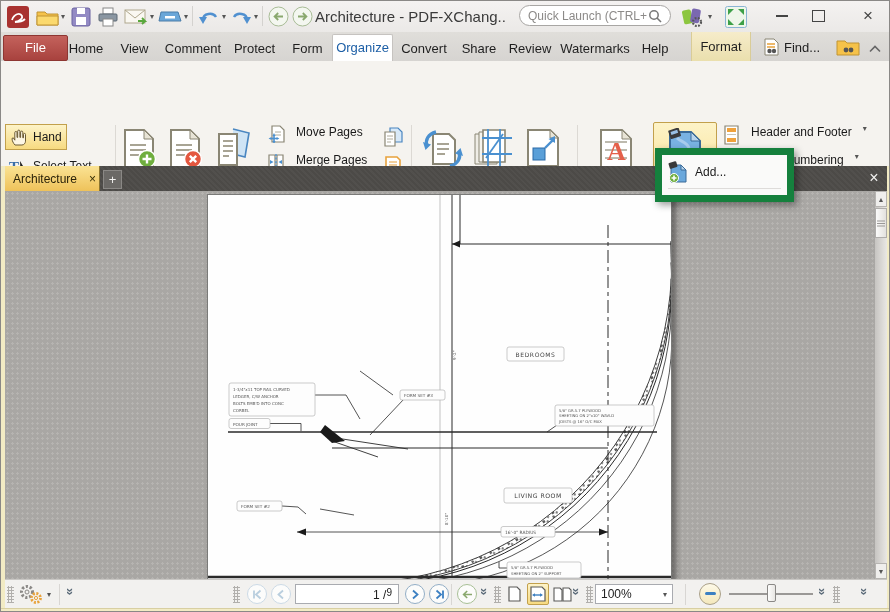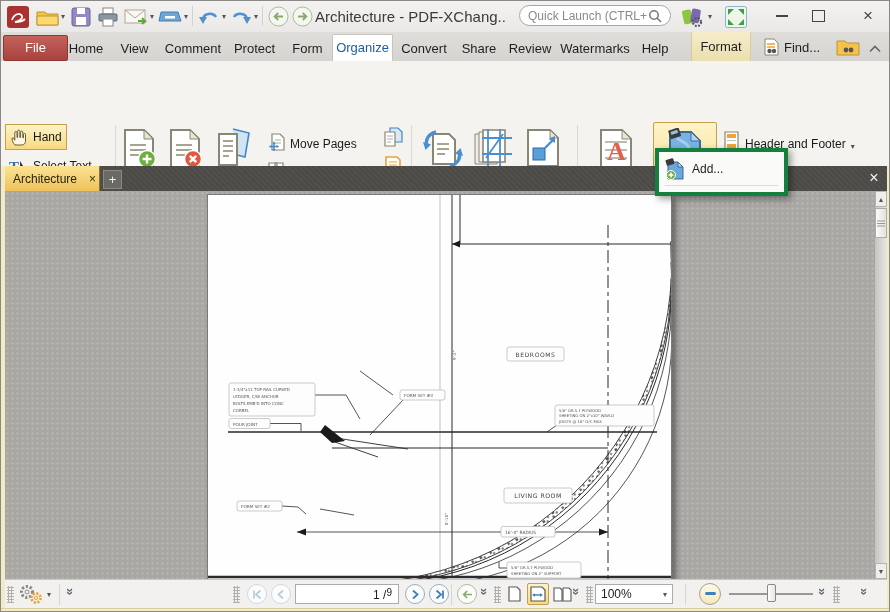--- a/index.html
+++ b/index.html
@@ -25,24 +25,24 @@
   
   #ribbon{position:absolute;left:0;top:60px;width:890px;height:105px;background:#f5f3ef;border-bottom:1px solid #b9b6b2}
   .gsep{position:absolute;top:64px;height:84px;width:1px;background:#dcd9d4}
   .glabel{position:absolute;top:149px;font-size:11px;color:#8b8880;text-align:center}
   .rbtn{position:absolute;top:62px;height:86px;text-align:center;font-size:12px;color:#1a1a1a;border-radius:2px}
   .rbtn.hl,.trow.hl,.lay.hl{background:linear-gradient(#fdf3c8,#f7da80);border:1px solid #c2a04c;box-sizing:border-box}
   .ricon{display:flex;justify-content:center;align-items:flex-end;height:47px}
   .rlabel{line-height:13px;margin-top:2px}
   .rdrop{font-size:7px;color:#333;line-height:8px}
   .trow{position:absolute;display:flex;align-items:center;gap:6px;font-size:12px;color:#1a1a1a;height:26px;padding:0 4px;box-sizing:border-box}
-  .srow{position:absolute;display:flex;align-items:flex-end;gap:5px;height:26px;font-size:12px;color:#1a1a1a}
+  .srow{position:absolute;display:flex;align-items:flex-start;gap:11px;height:26px;font-size:12px;color:#1a1a1a}
   .mini{position:absolute;width:24px;height:24px;display:flex;align-items:center;justify-content:center}
   
-  #bg-menu{position:absolute;left:654px;top:147px;width:121px;background:#fafaf9;border:4px solid #15803d;box-shadow:3px 3px 7px rgba(0,0,0,.38);z-index:60;padding:3px 2px}
+  #bg-menu{position:absolute;left:654px;top:147px;width:121px;background:#fafaf9;border:7px solid #15803d;box-shadow:3px 3px 7px rgba(0,0,0,.38);z-index:60;padding:3px 2px}
   .mitem{display:flex;align-items:center;gap:7px;height:27px;font-size:12px;color:#1a1a1a;padding:0 3px}
   .mitem.hl{background:linear-gradient(#fdf2c6,#f8dd8c);border:1px solid #e09c3c;border-radius:2px;height:25px;box-sizing:border-box}
   .msep{height:1px;background:#dedcda;margin:3px 4px}
   
   #doctabbar{position:absolute;left:4px;top:165px;width:882px;height:25px;background:#4c4a47;background-image:repeating-linear-gradient(45deg,rgba(255,255,255,.03) 0 2px,transparent 2px 4px)}
   #doctab{position:absolute;left:0;top:0;width:95px;height:25px;background:linear-gradient(#fbe394,#eec25a);display:flex;align-items:center;font-size:12px;color:#2a2209;padding-left:8px;box-sizing:border-box;border-right:1px solid #8a7430}
   
   #docarea{position:absolute;left:4px;top:190px;width:870px;height:388px;background-color:#a9a7a4;background-image:radial-gradient(#b6b4b1 1px,transparent 1.3px);background-size:5px 5px;overflow:hidden}
   #page{position:absolute;left:202px;top:3px;width:463px;height:385px;background:#fefefe;border:1px solid #7a7a78;box-shadow:4px 4px 6px rgba(0,0,0,.4)}
   

